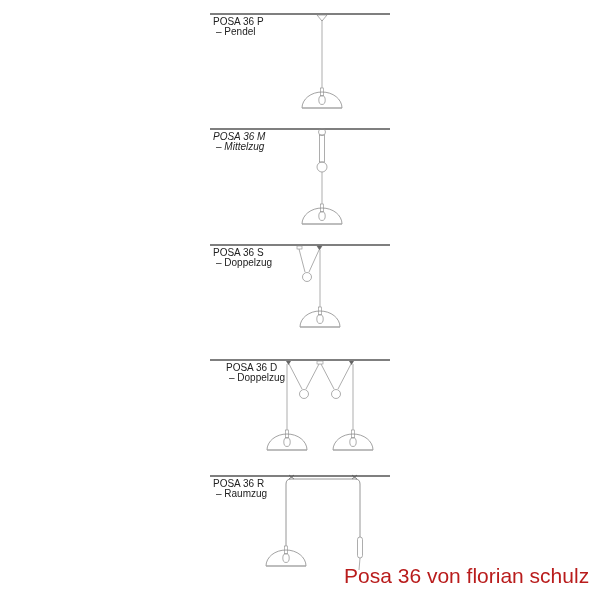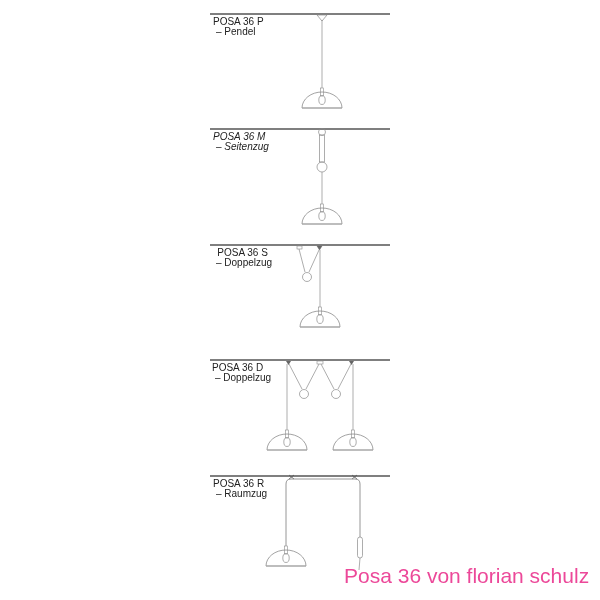--- a/index.html
+++ b/index.html
@@ -1,20 +1,20 @@
 <!DOCTYPE html>
 <html><head>
   <meta charset="utf-8">
   <style>
     html, body { margin: 0; padding: 0; background: #ffffff; }
     body { width: 600px; height: 600px; position: relative; overflow: hidden; font-family: "Liberation Sans", sans-serif; }
     #diagram { position: absolute; left: 0; top: 0; }
     .label { position: absolute; font-family: "Liberation Sans", sans-serif; font-size: 10px; line-height: 10px; color: #222; }
     .label .sub { display: block; padding-left: 3px; }
-    .caption { position: absolute; left: 344px; top: 564px; font-family: "Liberation Sans", sans-serif; font-size: 21px; color: #ec4899; letter-spacing: 0px; white-space: nowrap; }
+    .caption { position: absolute; left: 344px; top: 564px; font-family: "Liberation Sans", sans-serif; font-size: 21px; color: #b91c1c; letter-spacing: 0px; white-space: nowrap; }
   </style>
 </head>
 <body>
 
 <svg id="diagram" width="600" height="600" viewBox="0 0 600 600" xmlns="http://www.w3.org/2000/svg">
   <defs>
     <g id="shade">
 
       <path d="M -20 0 A 20 16 0 0 1 20 0 Z" fill="none" stroke="#8a8a8a" stroke-width="0.8"></path>
       <line x1="-20" y1="0" x2="20" y2="0" stroke="#aaa" stroke-width="1.2"></line>
@@ -77,27 +77,27 @@
     <use href="#shade" x="286" y="566"></use>
   </g>
 </svg>
 
 <div class="label" style="left:213px; top:17px;">
   <span>POSA 36 P</span>
   <span class="sub">– Pendel</span>
 </div>
 <div class="label" style="left:213px; top:132px;font-style:italic;">
   <span>POSA 36 M</span>
-  <span class="sub">– Seitenzug</span>
+  <span class="sub">– Mittelzug</span>
 </div>
-<div class="label" style="left:213px; top:248px;text-align:center;">
+<div class="label" style="left:213px; top:248px;">
   <span>POSA 36 S</span>
   <span class="sub">– Doppelzug</span>
 </div>
-<div class="label" style="left:212px; top:363px;">
+<div class="label" style="left:226px; top:363px;">
   <span>POSA 36 D</span>
   <span class="sub">– Doppelzug</span>
 </div>
 <div class="label" style="left:213px; top:479px;">
   <span>POSA 36 R</span>
   <span class="sub">– Raumzug</span>
 </div>
 
 <div class="caption">Posa 36 von florian schulz</div>
 

